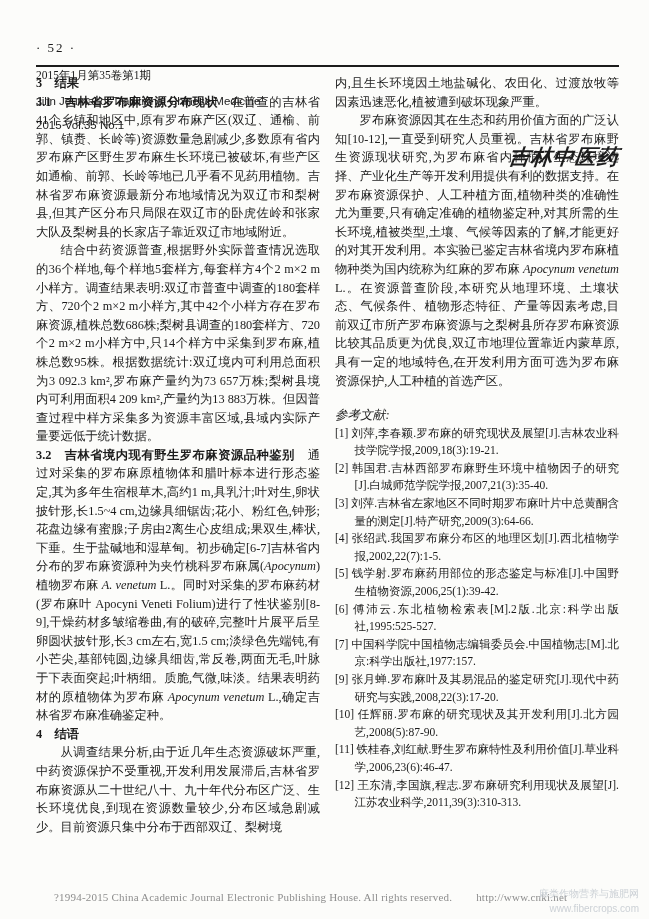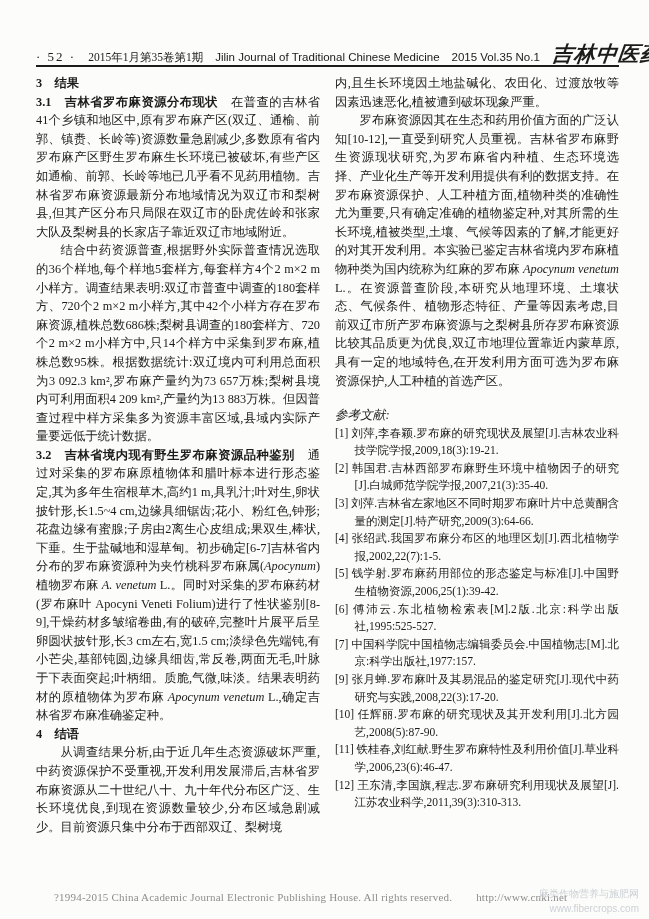--- a/index.html
+++ b/index.html
@@ -4,21 +4,21 @@
 <style>
   html,body { margin:0; padding:0; }
   body { background:#e8e8e6; font-family:"Liberation Serif","DejaVu Serif",serif; }
   .page {
     position:relative; width:649px; height:919px; margin:0 auto;
     background:#fcfcfa; color:#1b1b1b; overflow:hidden;
   }
   
   .header {
     position:absolute; top:40px; left:36px; right:30px;
-    display:flex; align-items:baseline; gap:12px; white-space:nowrap;
+    display:flex; align-items:baseline; gap:12px; white-space:nowrap;flex-direction:column;
   }
   .pageno { font-size:13px; letter-spacing:2px; }
   .issue-cn { font-size:11.5px; }
   .journal-en { font-size:11.5px; font-family:"Liberation Sans","DejaVu Sans",sans-serif; }
   .issue-en { font-size:11.5px; font-family:"Liberation Sans","DejaVu Sans",sans-serif; }
   .logo { margin-left:auto; font-size:21px; font-weight:bold; font-style:italic; letter-spacing:1px; transform:skewX(-6deg); }
   .rule { position:absolute; top:65px; left:36px; right:30px; height:2px; background:#1c1c1c; }
   
   .columns { position:absolute; top:74px; left:36px; width:583px; display:flex; gap:15px; }
   .col { width:284px; text-align:justify; font-size:12.3px; line-height:18.6px; }

